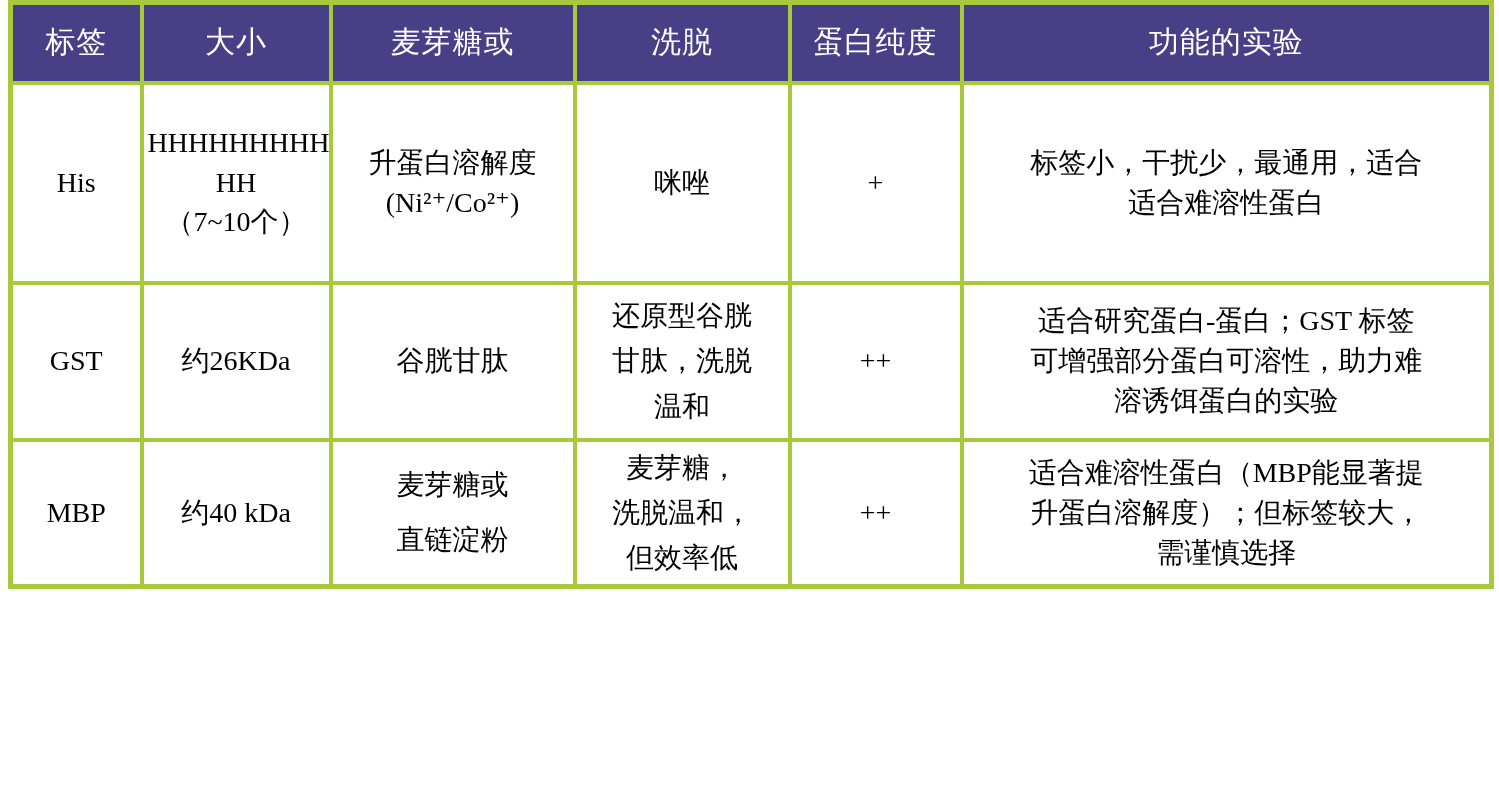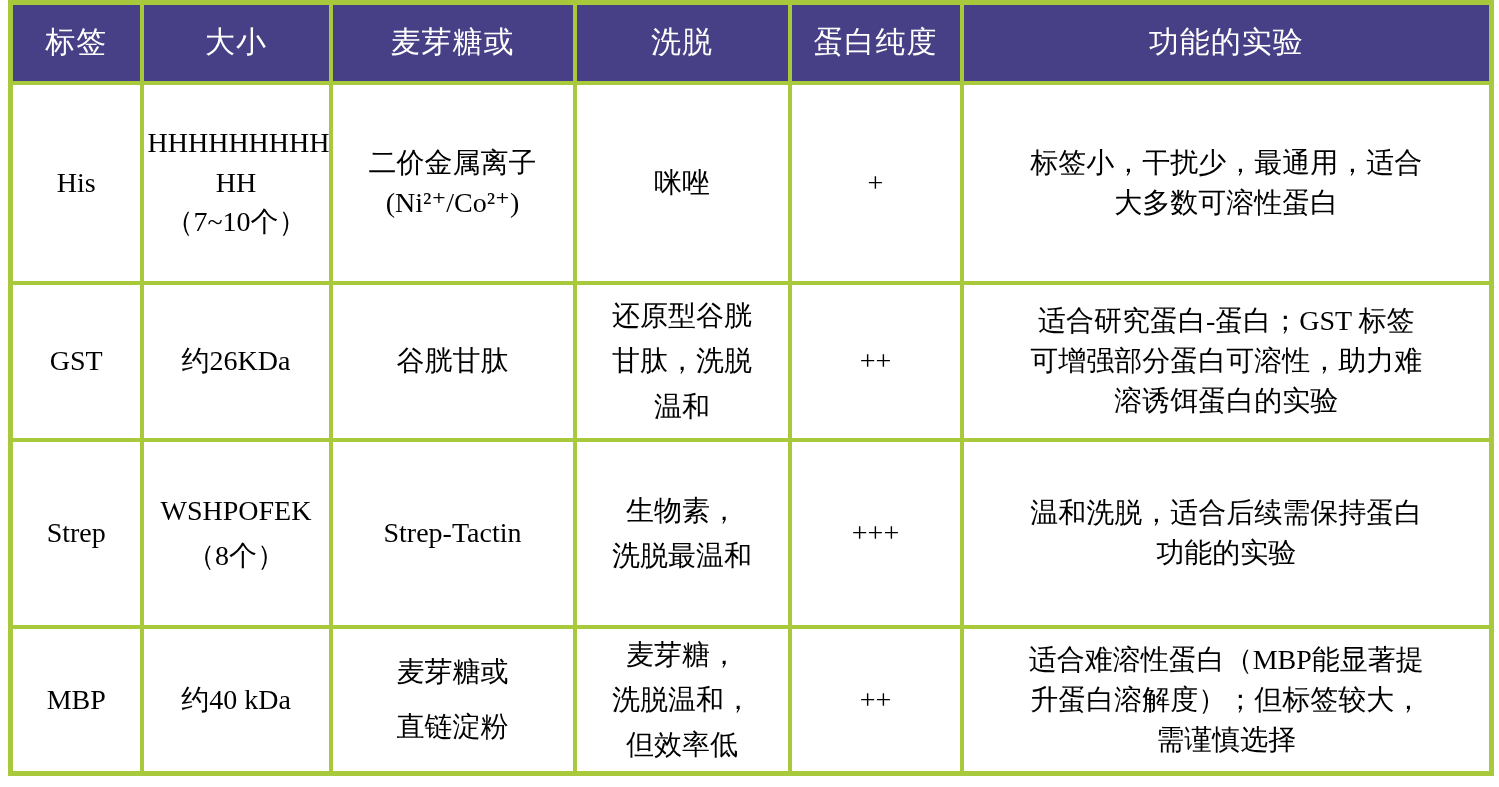--- a/index.html
+++ b/index.html
@@ -77,52 +77,41 @@
       <th class="hdr">洗脱</th>
       <th class="hdr">蛋白纯度</th>
       <th class="hdr">功能的实验</th>
     </tr>
 
     <tr class="r-his">
       <td class="cell">His</td>
       <td class="cell">HHHHHHHHH
 HH
 （7~10个）</td>
-      <td class="cell">二价金属离子
+      <td class="cell">升蛋白溶解度
 (Ni²⁺/Co²⁺)</td>
       <td class="cell">咪唑</td>
       <td class="cell">+</td>
       <td class="cell">标签小，干扰少，最通用，适合
-大多数可溶性蛋白</td>
+适合难溶性蛋白</td>
     </tr>
 
     <tr class="r-gst">
       <td class="cell">GST</td>
       <td class="cell">约26KDa</td>
       <td class="cell">谷胱甘肽</td>
       <td class="cell lh-lg">还原型谷胱
 甘肽，洗脱
 温和</td>
       <td class="cell">++</td>
       <td class="cell">适合研究蛋白-蛋白；GST 标签
 可增强部分蛋白可溶性，助力难
 溶诱饵蛋白的实验</td>
     </tr>
 
-    <tr class="r-strep">
-      <td class="cell">Strep</td>
-      <td class="cell lh-lg">WSHPOFEK
-（8个）</td>
-      <td class="cell">Strep-Tactin</td>
-      <td class="cell lh-lg">生物素，
-洗脱最温和</td>
-      <td class="cell">+++</td>
-      <td class="cell">温和洗脱，适合后续需保持蛋白
-功能的实验</td>
-    </tr>
 
     <tr class="r-mbp">
       <td class="cell">MBP</td>
       <td class="cell">约40 kDa</td>
       <td class="cell lh-xl">麦芽糖或
 直链淀粉</td>
       <td class="cell lh-lg">麦芽糖，
 洗脱温和，
 但效率低</td>
       <td class="cell">++</td>

